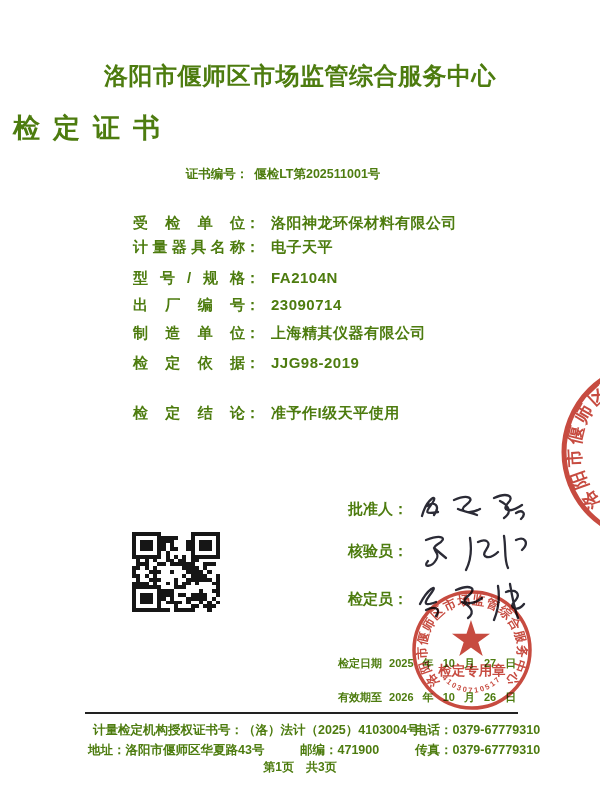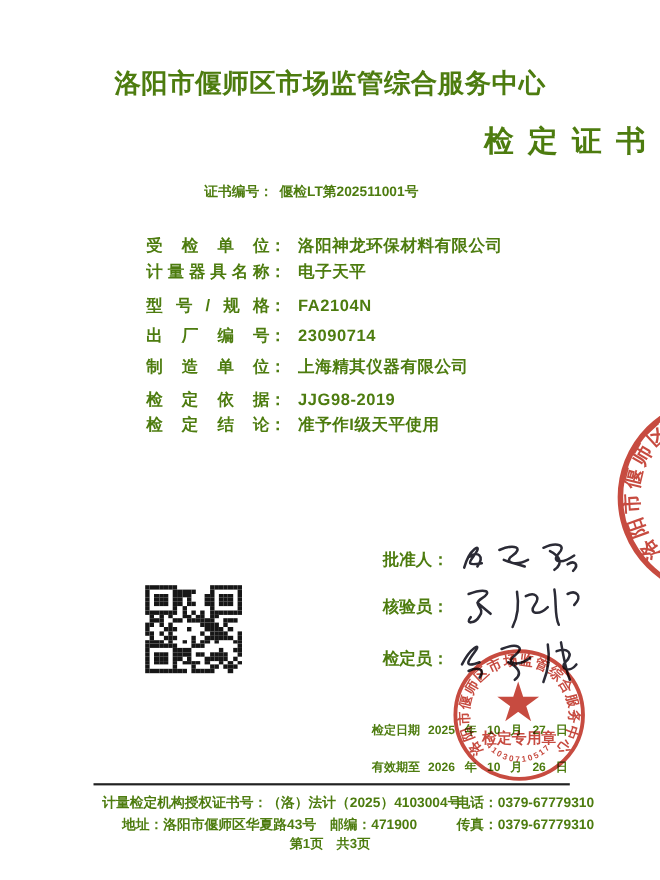--- a/index.html
+++ b/index.html
@@ -4,21 +4,21 @@
 <style>
   html,body{margin:0;padding:0;background:#e8e8e8;}
   .page{
     position:relative;width:600px;height:800px;margin:0 auto;
     background:#ffffff;overflow:hidden;
     font-family:"Liberation Sans",sans-serif;
     color:#4d7c0f;font-weight:700;
   }
   .abs{position:absolute;}
   .org-title{top:60px;left:0;width:600px;text-align:center;font-size:24px;letter-spacing:.5px;}
-  .doc-title{top:110px;left:0;width:600px;text-align:right;font-size:27px;letter-spacing:13px;text-indent:13px;}
+  .doc-title{top:110px;left:0;width:600px;text-align:left;font-size:27px;letter-spacing:13px;text-indent:13px;}
   .cert-line{top:166px;left:0;width:566px;text-align:center;font-size:12.5px;}
   .cert-line .lbl{margin-right:6px;text-align:center;}
   .field-row{left:133px;height:20px;font-size:15px;white-space:nowrap;}
   .field-label{display:inline-block;width:112px;text-align:justify;text-align-last:justify;vertical-align:bottom;}
   .field-colon{display:inline-block;width:14px;}
   .field-value{margin-left:12px;letter-spacing:.5px;}
   .sig-row{left:348px;font-size:15px;white-space:nowrap;}
   .sig-svg{position:absolute;}
   .sig-svg path{fill:none;stroke:#2b2b36;stroke-width:2.3;stroke-linecap:round;stroke-linejoin:round;}
   .date-row{left:338px;font-size:11px;white-space:nowrap;}
@@ -56,21 +56,21 @@
   </div>
   <div class="abs field-row" style="top:296px">
     <span class="field-label">出厂编号</span><span class="field-colon">：</span><span class="field-value">23090714</span>
   </div>
   <div class="abs field-row" style="top:324px">
     <span class="field-label">制造单位</span><span class="field-colon">：</span><span class="field-value">上海精其仪器有限公司</span>
   </div>
   <div class="abs field-row" style="top:354px">
     <span class="field-label">检定依据</span><span class="field-colon">：</span><span class="field-value">JJG98-2019</span>
   </div>
-  <div class="abs field-row" style="top:377px">
+  <div class="abs field-row" style="top:404px">
     <span class="field-label">检定结论</span><span class="field-colon">：</span><span class="field-value">准予作I级天平使用</span>
   </div>
 
   <div class="abs sig-row" style="top:500px">批准人：</div>
   <div class="abs sig-row" style="top:542px">核验员：</div>
   <div class="abs sig-row" style="top:590px">检定员：</div>
 
   <svg class="sig-svg" style="top:486px;left:414px" width="120" height="42" viewBox="0 0 120 42">
     <path d="M8,30 C13,12 24,8 19,16 C14,24 7,29 24,26 M13,20 C20,15 27,19 20,29"></path>
     <path d="M40,14 C54,8 62,12 52,19 C43,25 54,29 66,23 M44,23 C51,26 58,27 63,29"></path>
@@ -557,18 +557,18 @@
     <text x="70" y="95" text-anchor="middle" font-size="13.5" fill="#c23b2f">检定专用章</text>
     <path id="numArc" d="M 40 98 A 38 38 0 0 0 100 98" fill="none"></path>
     <text font-size="7.5" letter-spacing="2" fill="#c23b2f">
       <textPath href="#numArc">41030710517</textPath>
     </text>
   </svg>
 
   <div class="abs rule"></div>
   <div class="abs foot" style="top:722px;left:93px">计量检定机构授权证书号：（洛）法计（2025）4103004号</div>
   <div class="abs foot" style="top:722px;left:415px">电话：0379-67779310</div>
-  <div class="abs foot" style="top:742px;left:111px">地址：洛阳市偃师区华夏路43号</div>
+  <div class="abs foot" style="top:742px;left:88px">地址：洛阳市偃师区华夏路43号</div>
   <div class="abs foot" style="top:742px;left:300px">邮编：471900</div>
   <div class="abs foot" style="top:742px;left:415px">传真：0379-67779310</div>
   <div class="abs page-ind">第1页　共3页</div>
 
 </div>
 
 </body></html>

